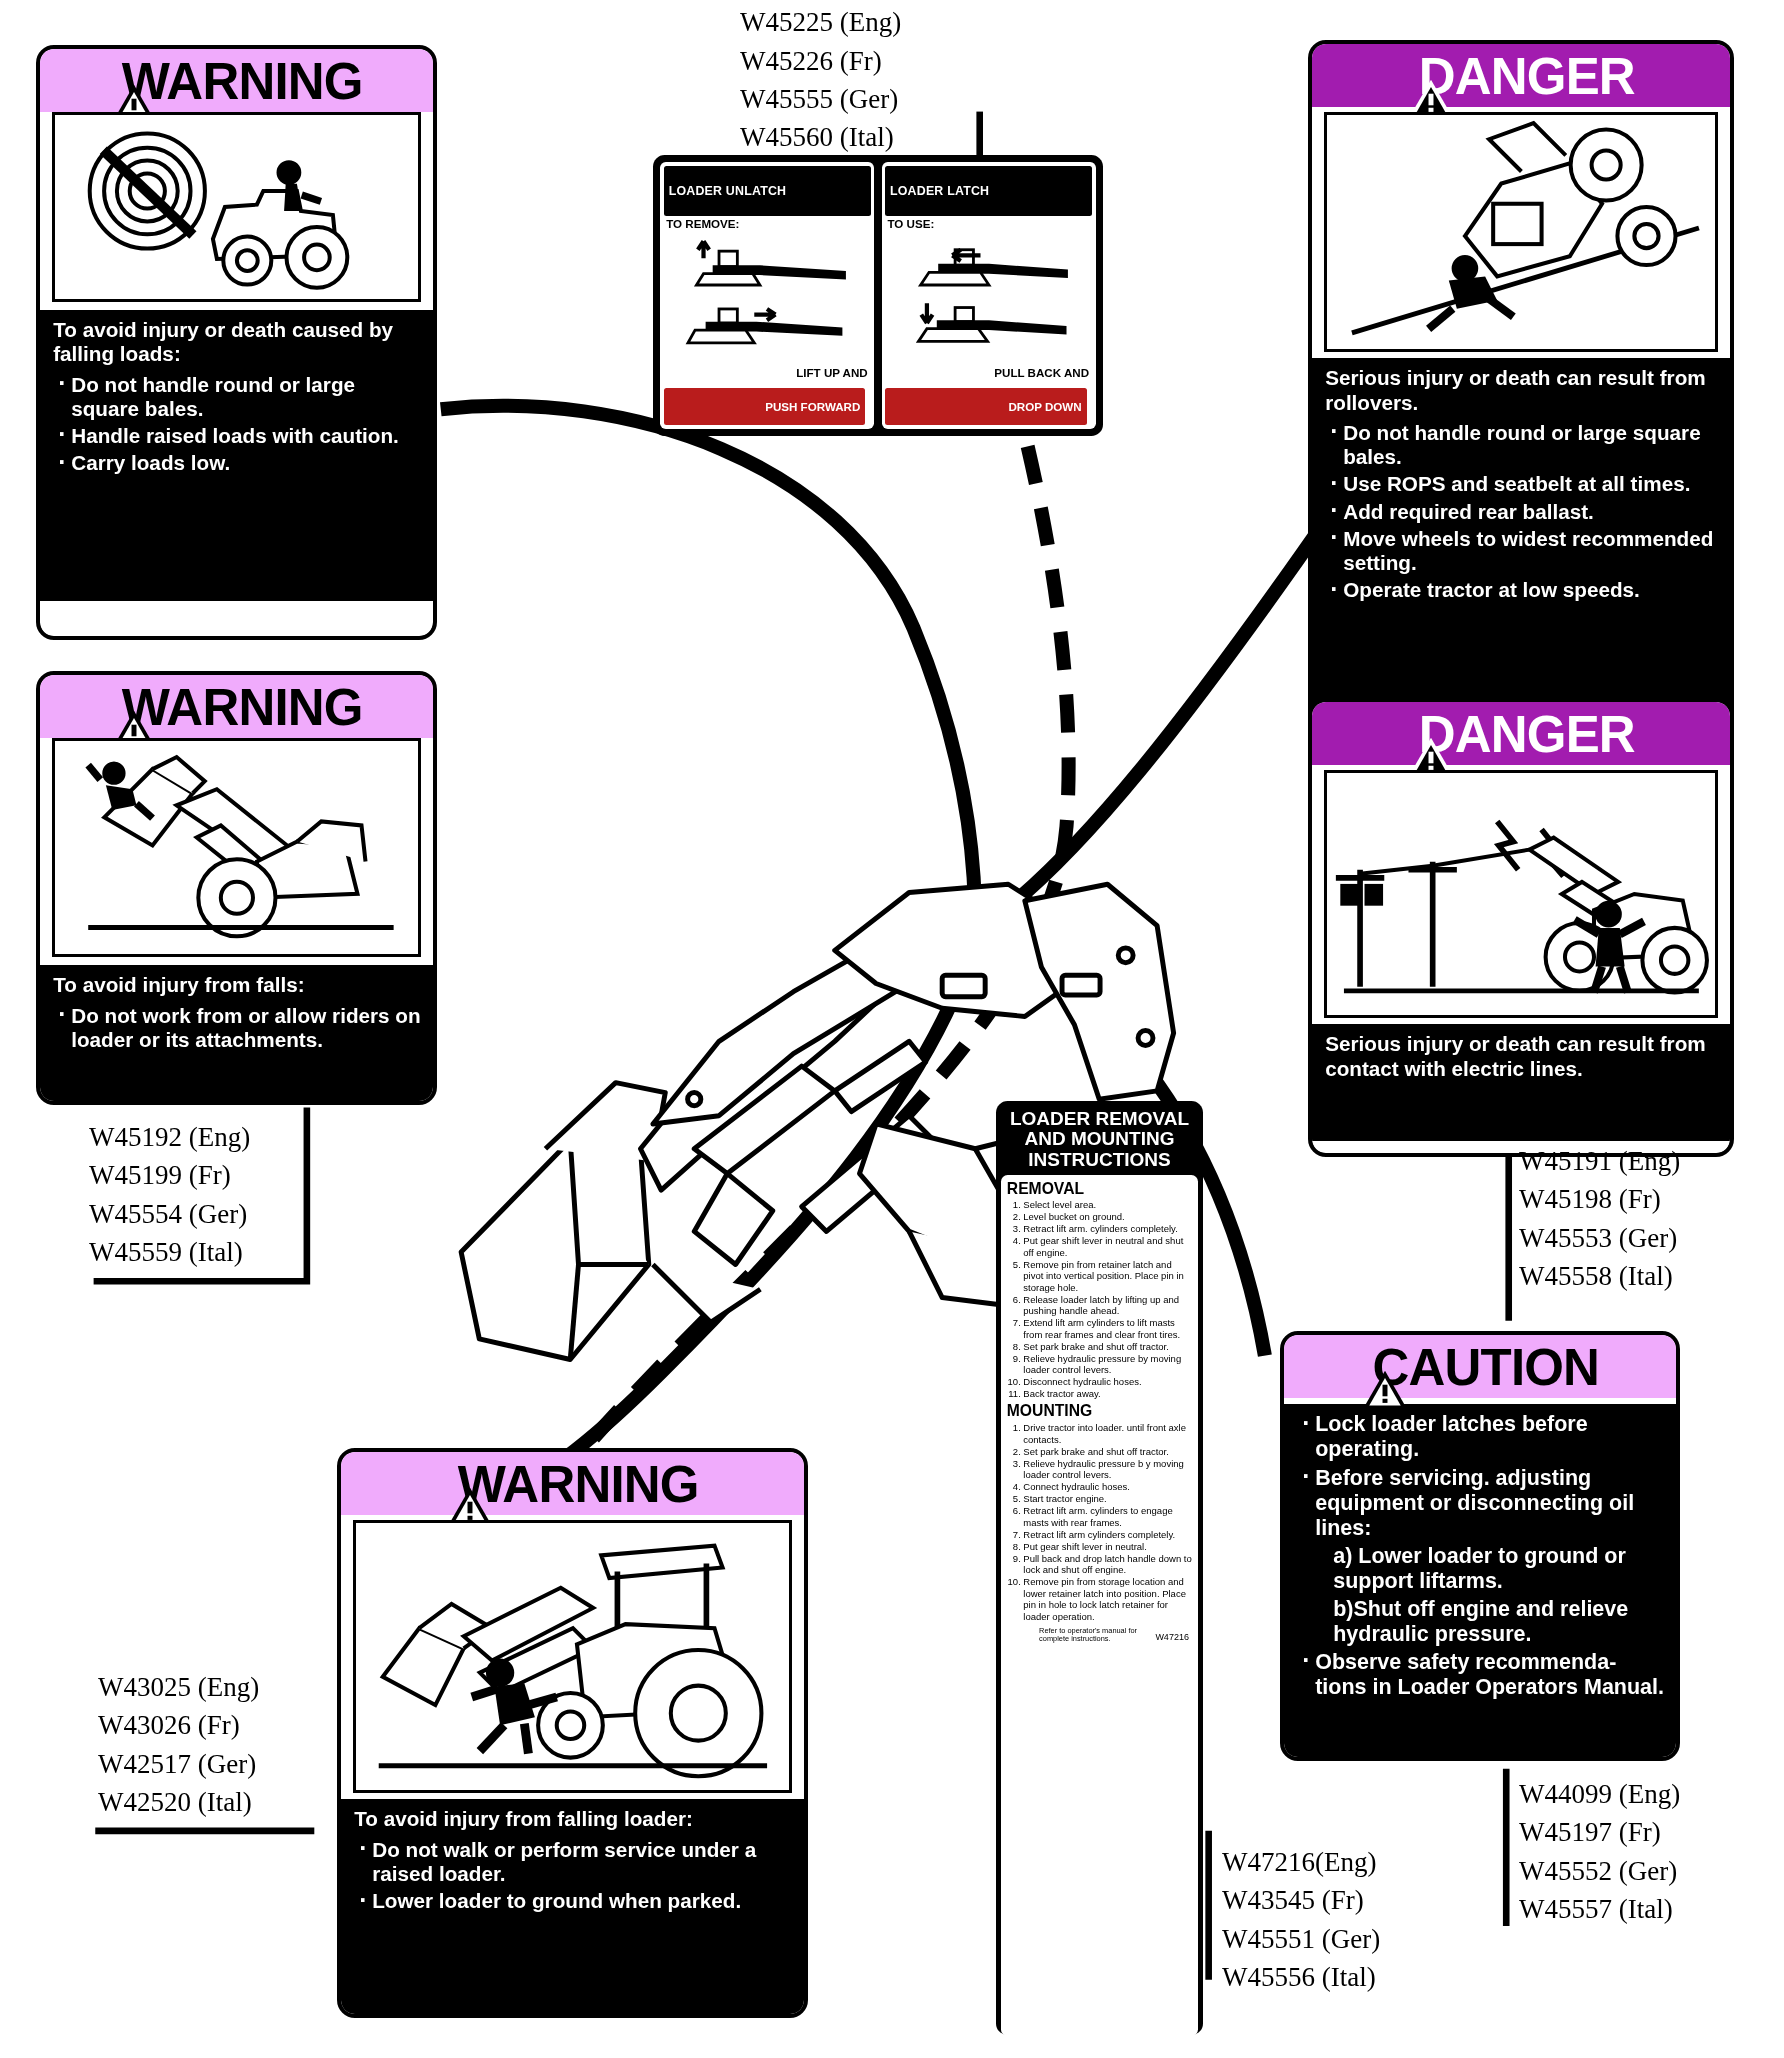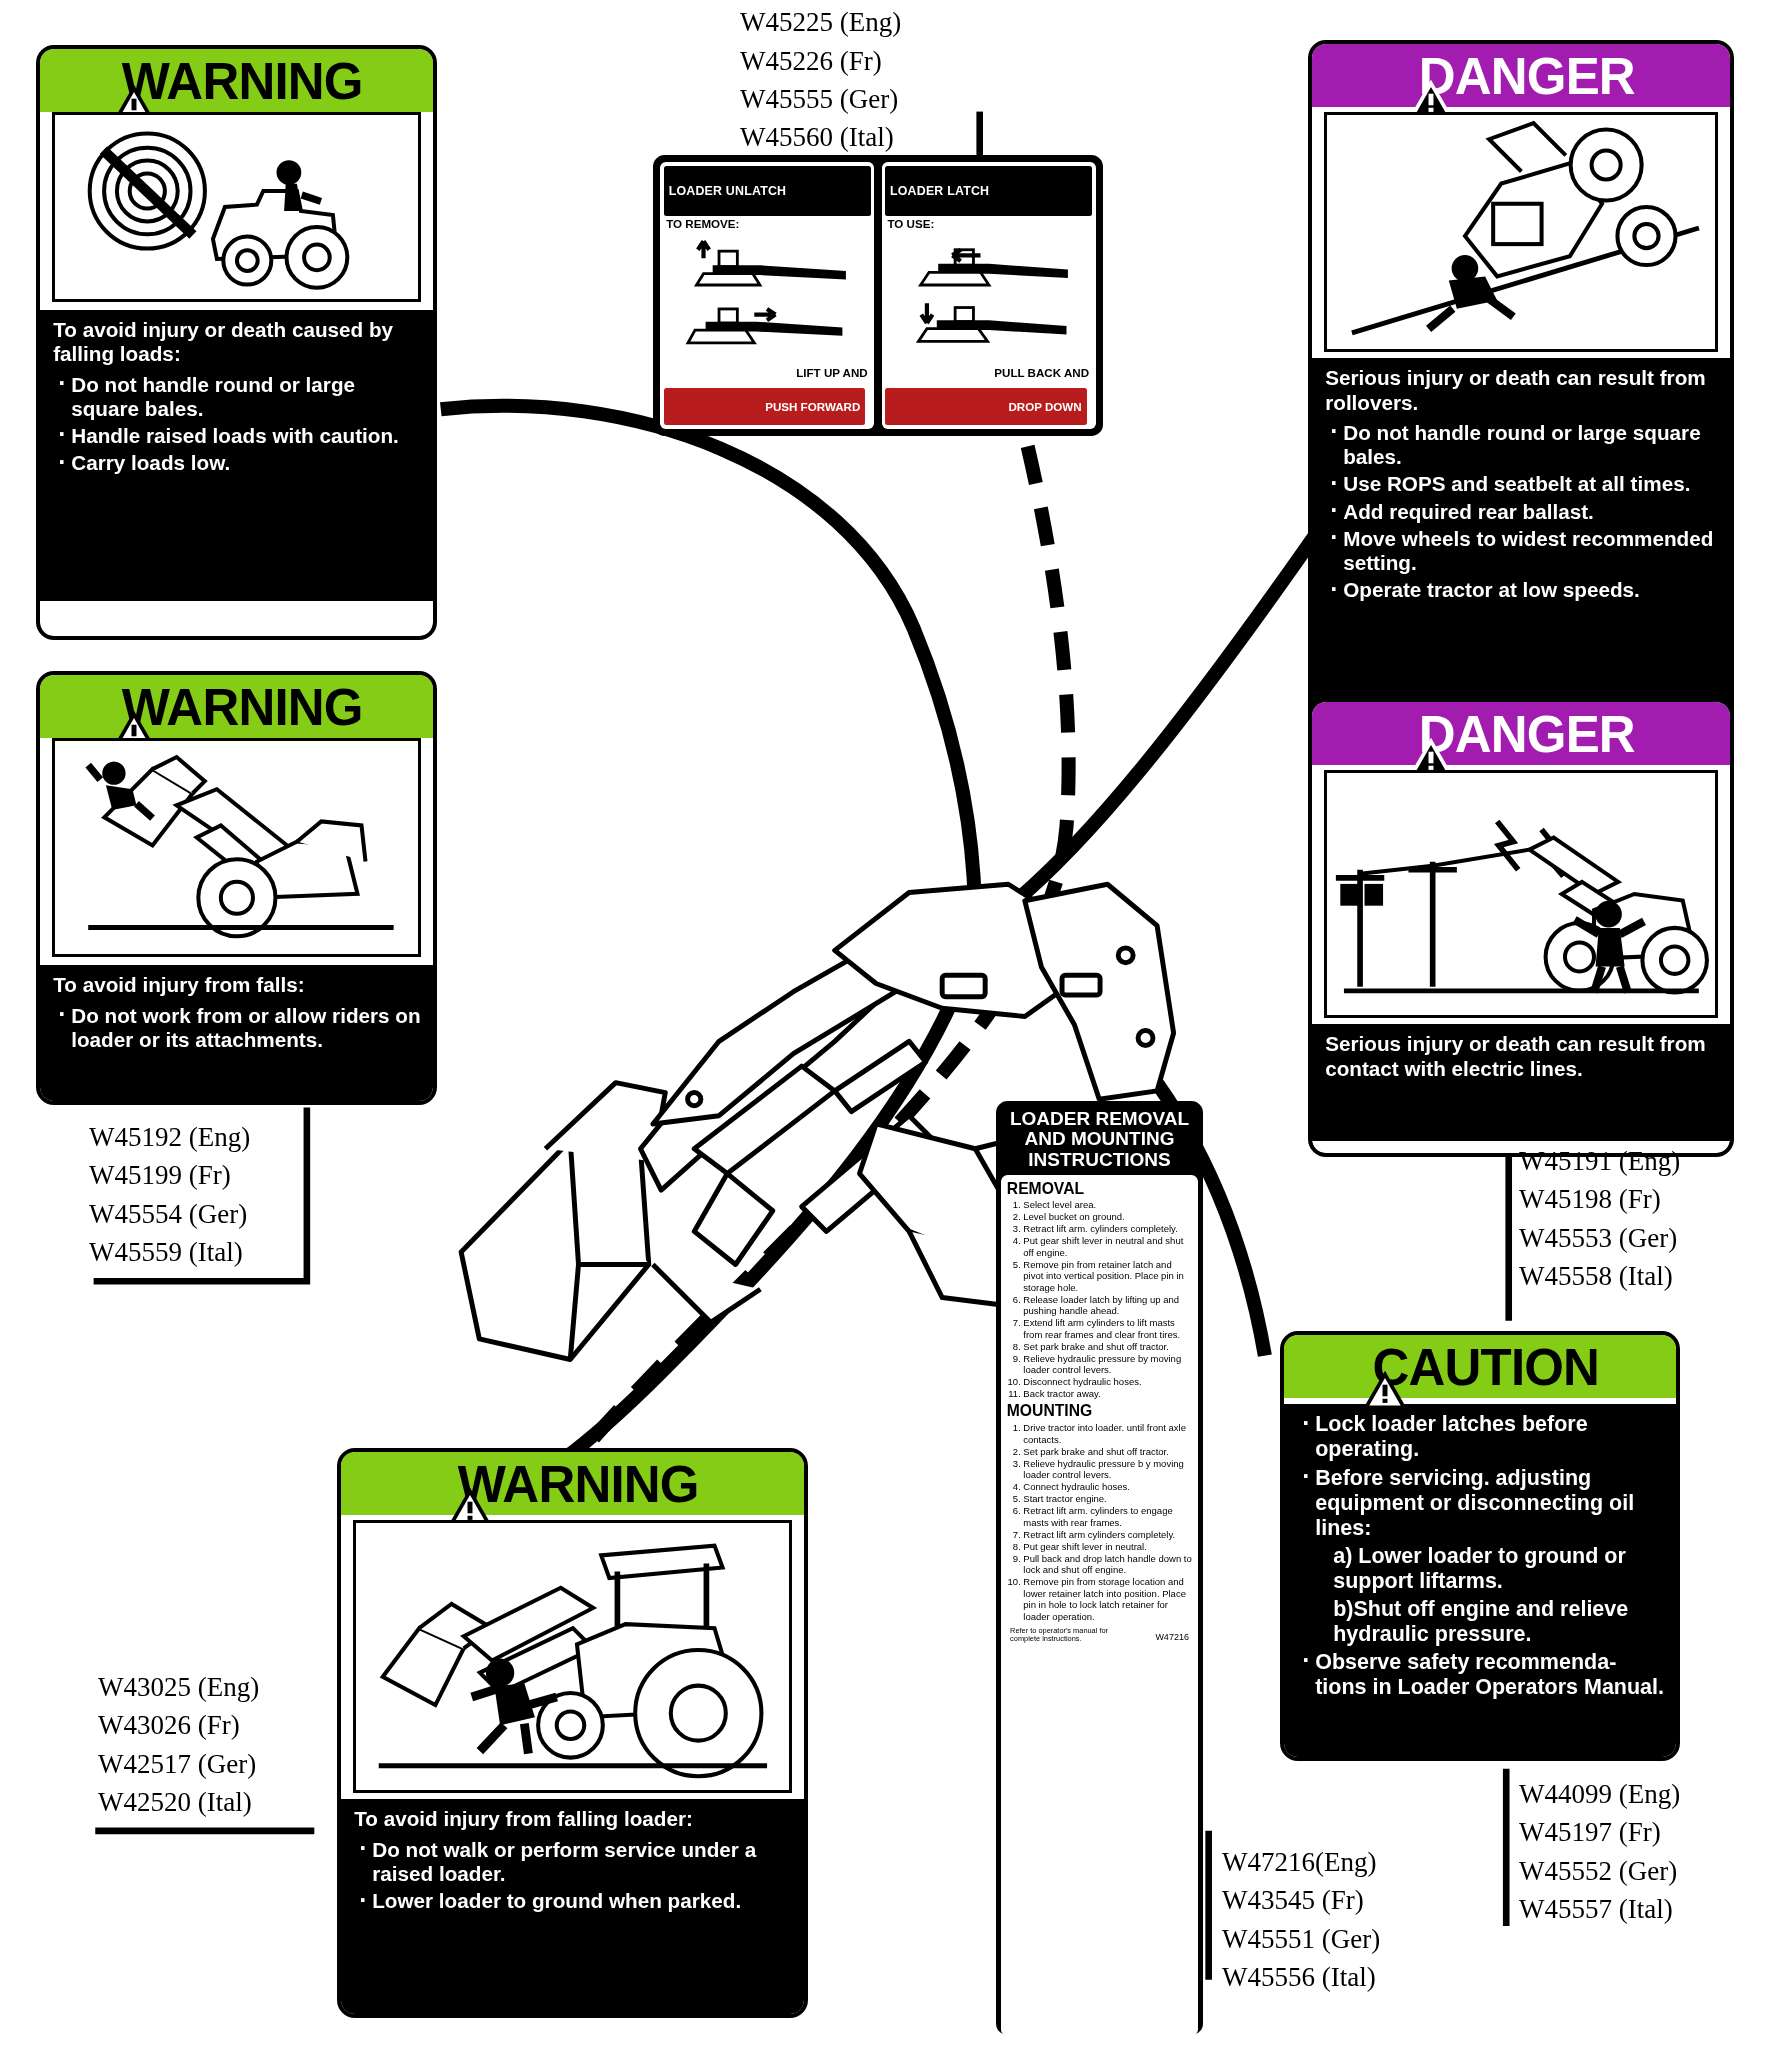--- a/index.html
+++ b/index.html
@@ -39,21 +39,21 @@
     height: 100%;
     box-sizing: border-box;
     padding: 0;
     overflow: hidden;
   }
   .hdr {
     display: flex;
     align-items: center;
     justify-content: center;
     gap: 11.6px;
-    background: #84cc16;
+    background: #f0abfc;
     padding: 6.6px 0 5px 0;
   }
   .hdr-black {
     background: #a21caf;
     color: #fff;
   }
   .hdr .word {
     font-weight: bold;
     letter-spacing: -0.8px;
     font-size: 51px;
@@ -586,21 +586,21 @@
         <li><span class="n">3.</span><span>Relieve hydraulic pressure b y moving loader control levers.</span></li>
         <li><span class="n">4.</span><span>Connect hydraulic hoses.</span></li>
         <li><span class="n">5.</span><span>Start tractor engine.</span></li>
         <li><span class="n">6.</span><span>Retract lift arm. cylinders to engage masts with rear frames.</span></li>
         <li><span class="n">7.</span><span>Retract lift arm cylinders completely.</span></li>
         <li><span class="n">8.</span><span>Put gear shift lever in neutral.</span></li>
         <li><span class="n">9.</span><span>Pull back and drop latch handle down to lock and shut off engine.</span></li>
         <li><span class="n">10.</span><span>Remove pin from storage location and lower retainer latch into position.  Place pin in hole to lock latch retainer for loader operation.</span></li>
       </ul>
       <div class="instr-foot">
-        <span style="max-width:99px;">Refer to operator's manual for complete instructions.</span>
+        <span style="max-width:99px;margin-left:29px;">Refer to operator's manual for complete instructions.</span>
         <span class="code">W47216</span>
       </div>
     </div>
   </div>
 
   <div class="pn" style="left:1222px; top:1843px;">
     <div>W47216(Eng)</div>
     <div>W43545 (Fr)</div>
     <div>W45551 (Ger)</div>
     <div>W45556 (Ital)</div>

